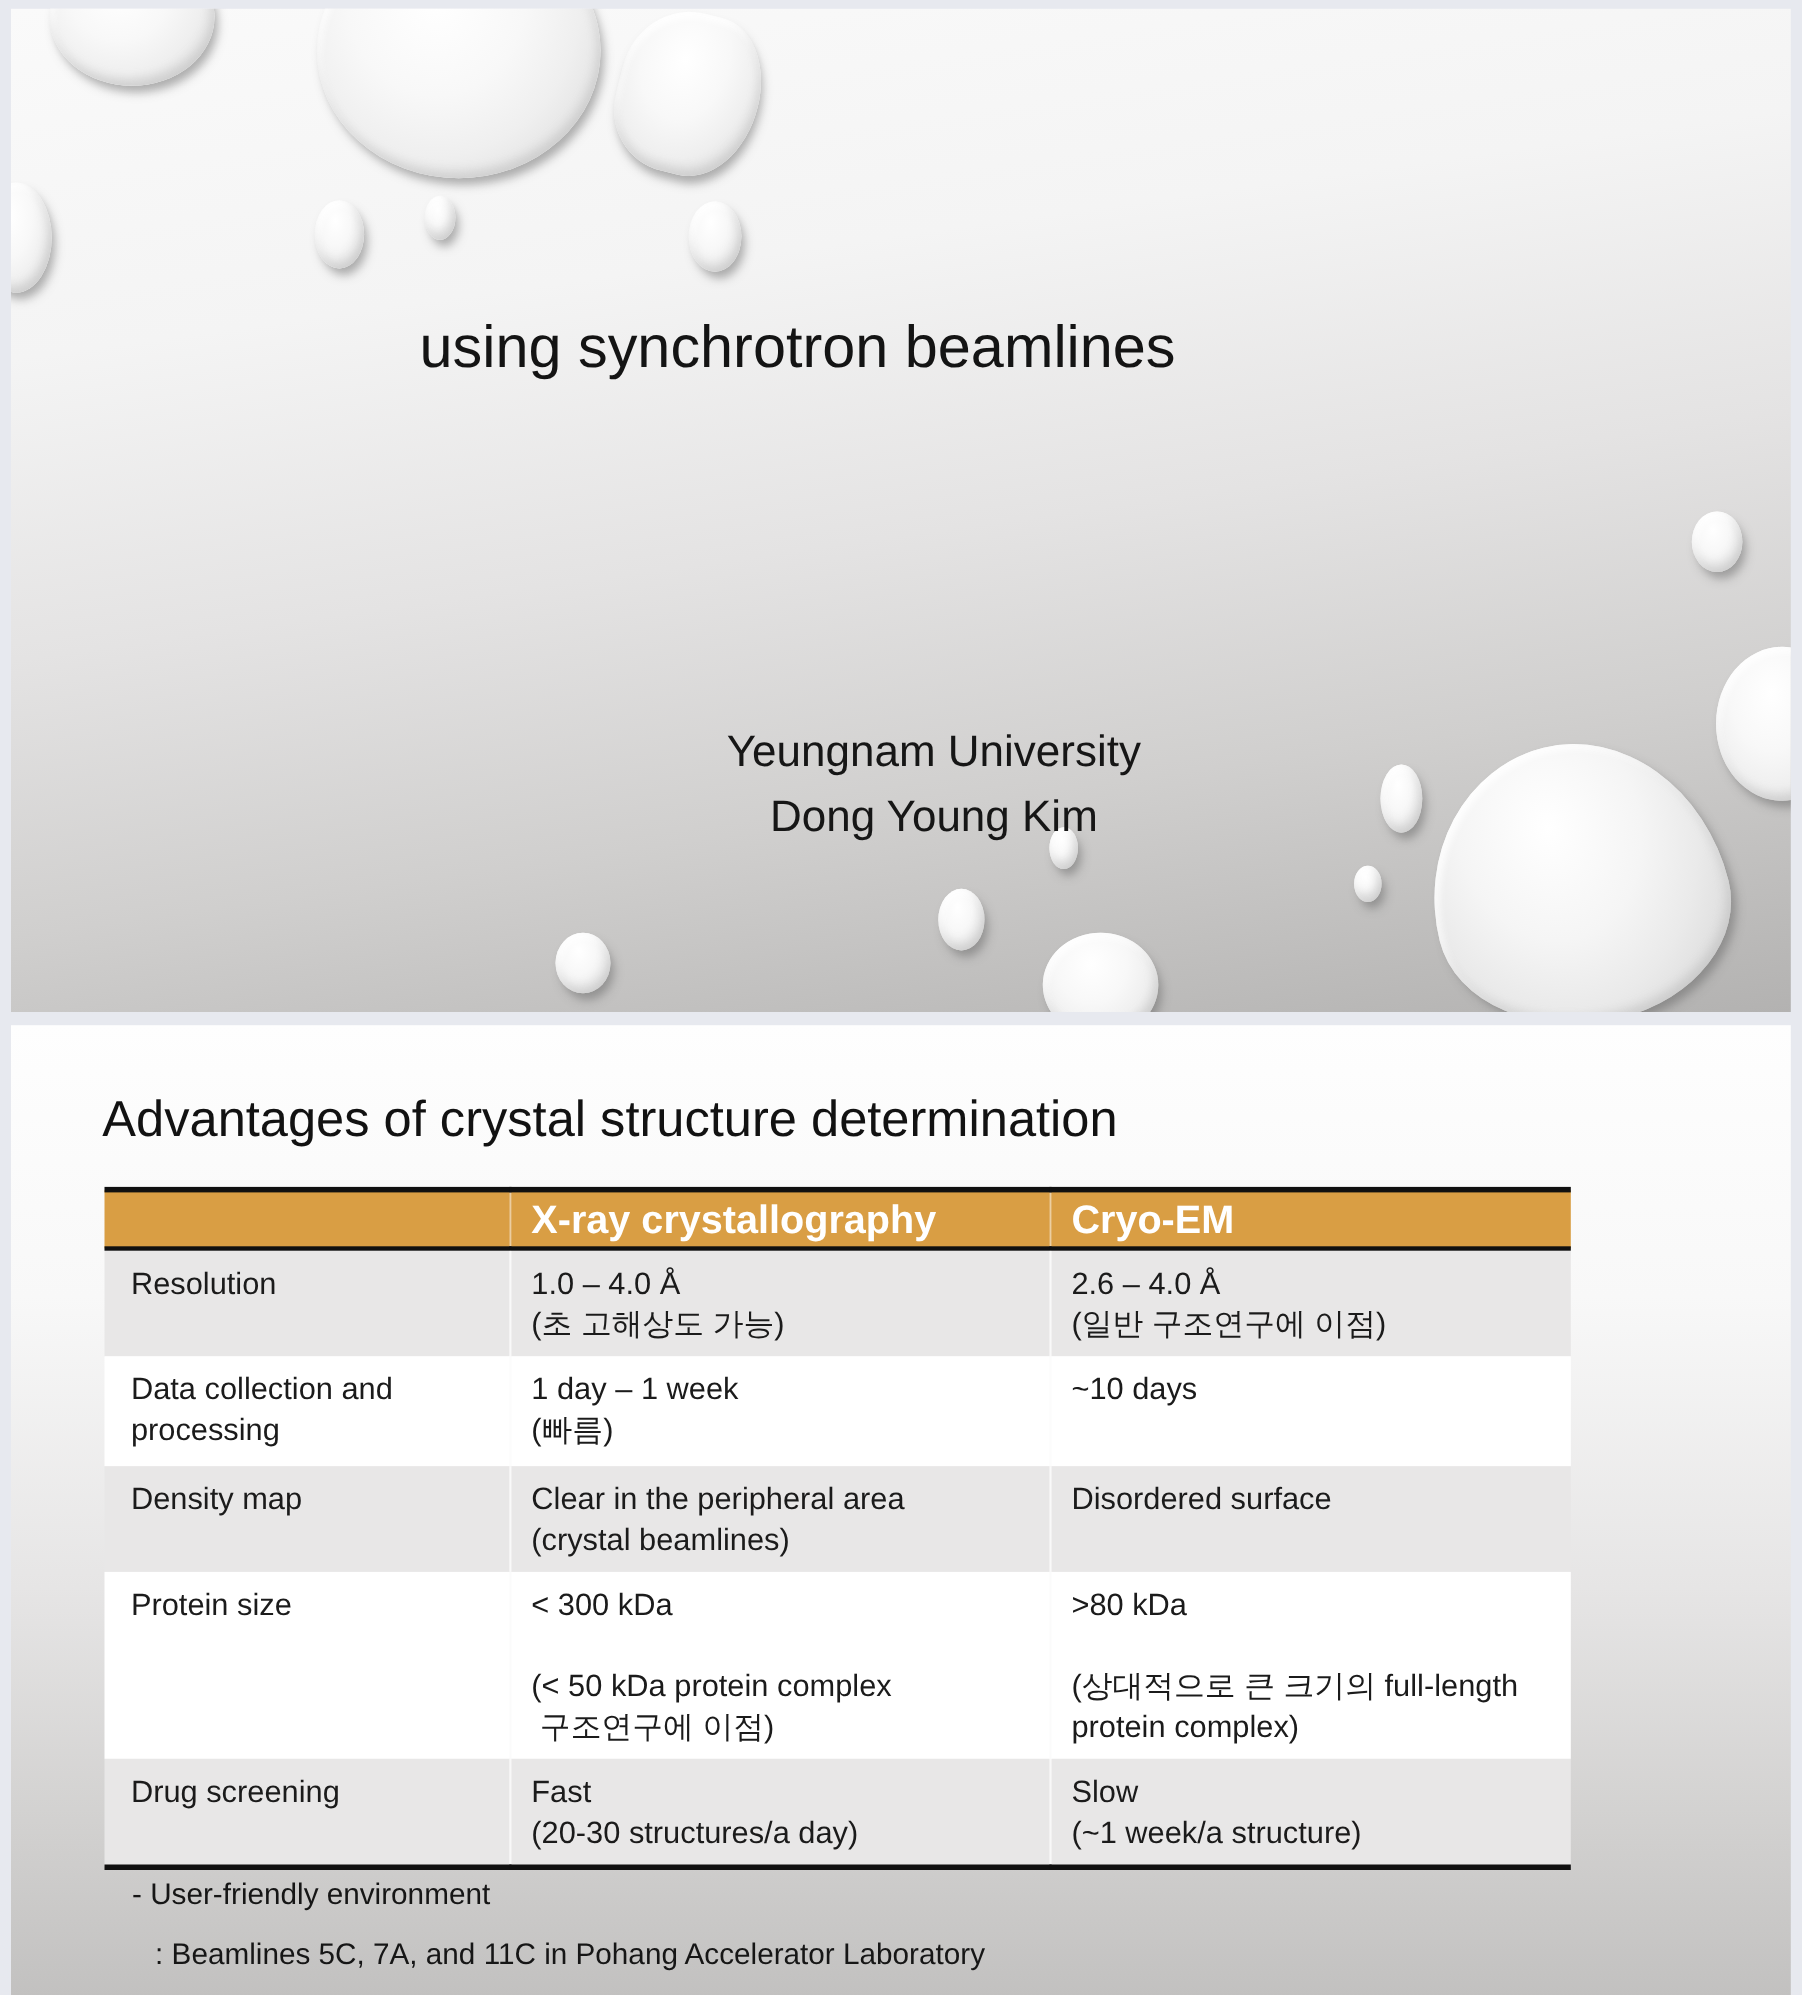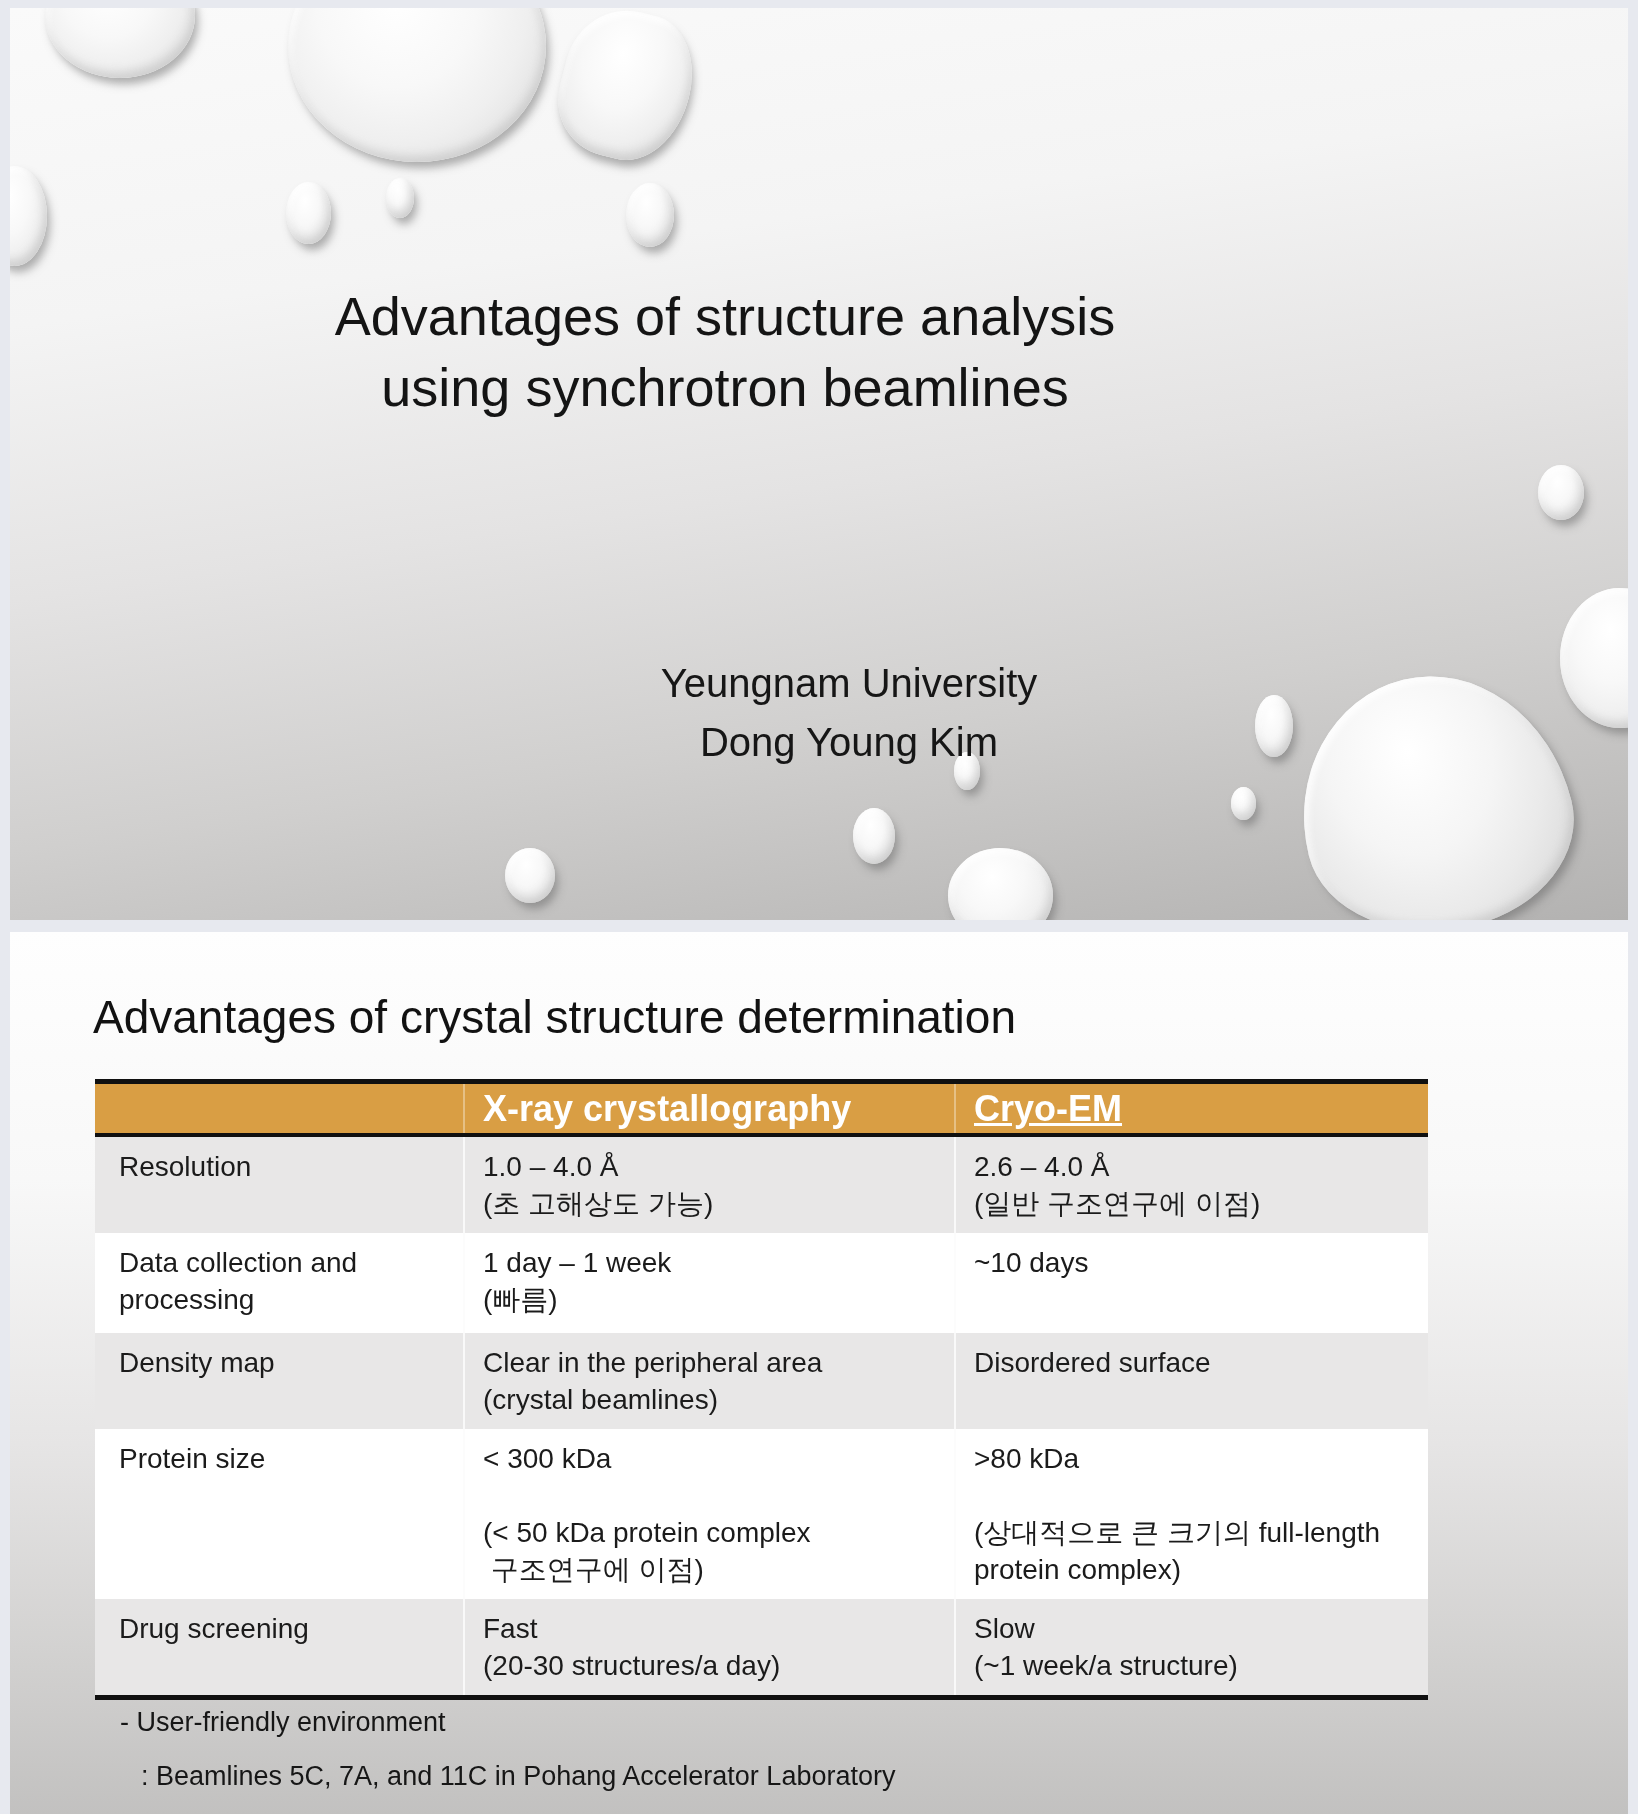--- a/index.html
+++ b/index.html
@@ -76,21 +76,20 @@
   <div class="drop" style="left:1550px;top:580px;width:120px;height:140px;"></div>
   <div class="drop" style="left:1245px;top:687px;width:38px;height:62px;"></div>
   <div class="drop" style="left:1221px;top:779px;width:25px;height:33px;"></div>
   <div class="drop bean" style="left:1290px;top:668px;width:268px;height:255px;"></div>
   <div class="drop" style="left:938px;top:840px;width:105px;height:95px;"></div>
   <div class="drop" style="left:843px;top:800px;width:42px;height:56px;"></div>
   <div class="drop" style="left:944px;top:744px;width:26px;height:38px;"></div>
   <div class="drop" style="left:495px;top:840px;width:50px;height:55px;"></div>
 
   <div class="title-block">
-    <div class="title-line">Advantages of structure analysis</div>
     <div class="title-line">using synchrotron beamlines</div>
   </div>
 
   <div class="subtitle-block">
     <div class="subtitle-line">Yeungnam University</div>
     <div class="subtitle-line">Dong Young Kim</div>
   </div>
 </div>
 
 <div class="slide slide2">
@@ -100,21 +99,21 @@
     <table class="cmp" id="cmp-table">
         <colgroup>
           <col style="width: 369px;">
           <col style="width: 491px;">
           <col style="width: 473px;">
         </colgroup>
         <thead>
           <tr style="background: rgb(217, 158, 68);">
             <th style="color: rgb(255, 255, 255);"></th>
             <th style="color: rgb(255, 255, 255);">X-ray crystallography</th>
-            <th style="color: rgb(255, 255, 255); text-decoration: underline;">Cryo-EM</th>
+            <th style="color: rgb(255, 255, 255);">Cryo-EM</th>
           </tr>
         </thead>
         <tbody>
           <tr style="background: rgb(232, 231, 231); height: 88px;">
             <td class="rowlabel">Resolution</td>
             <td>
               <div class="cell-line">1.0 – 4.0 Å</div>
               <div class="cell-line">(초 고해상도 가능)</div>
             </td>
             <td>

